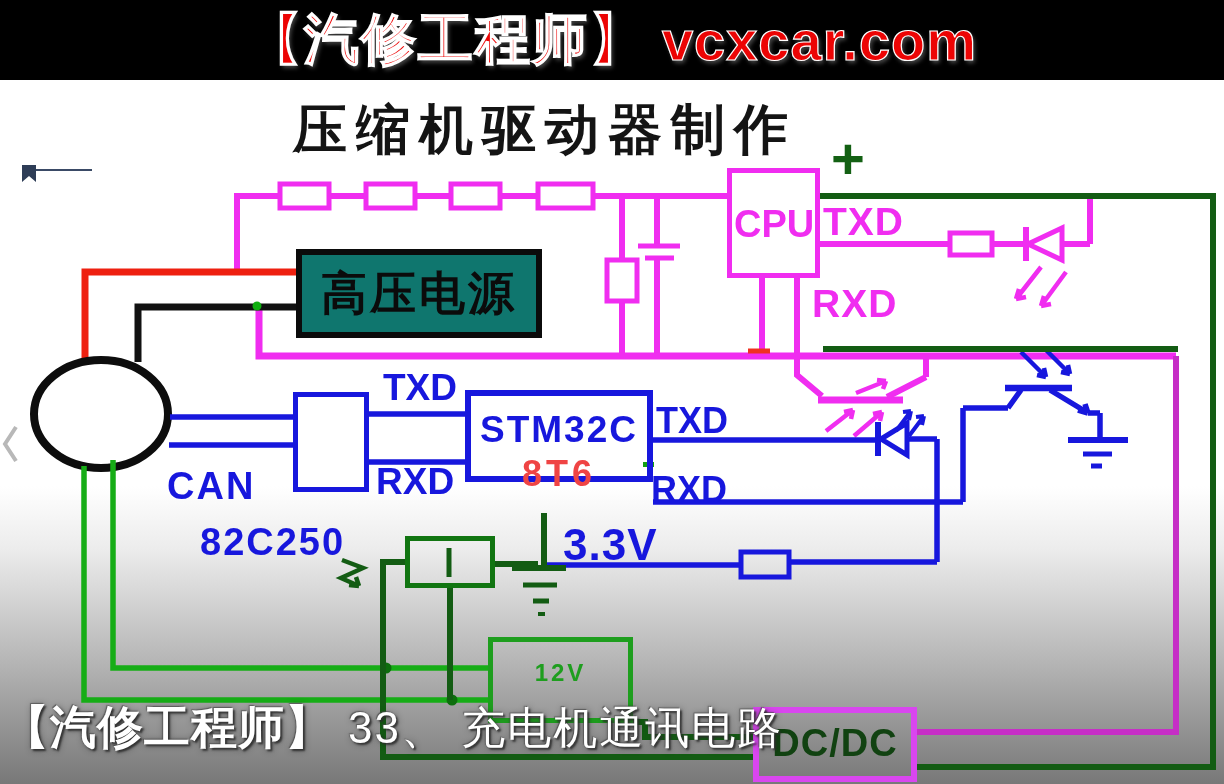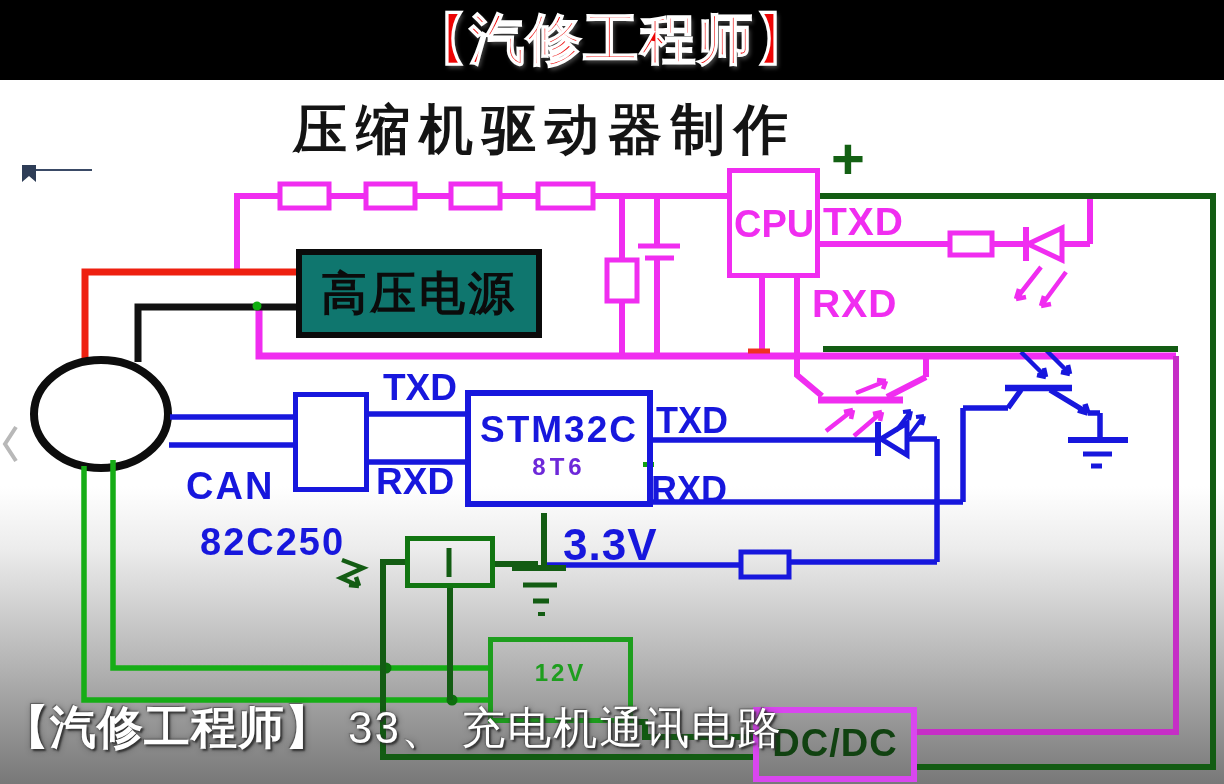--- a/index.html
+++ b/index.html
@@ -25,35 +25,35 @@
     left:293px;top:94px;color:#141414;font-size:54px;font-weight:900;letter-spacing:9px;z-index:20;
   }
   svg#schematic{position:absolute;left:0;top:0;z-index:5;}
   .box{position:absolute;box-sizing:border-box;z-index:10;background:transparent;}
   #hv-box{left:296px;top:249px;width:246px;height:89px;border:6px solid #0b0b0b;background:#0f766e;
     display:flex;align-items:center;justify-content:center;}
   #hv-box .t{color:#0b0b0b;font-size:46px;font-weight:900;letter-spacing:3px;}
   #cpu-box{left:727px;top:168px;width:93px;height:110px;border:5px solid #f02df0;}
   #cpu-box .t{color:#f02df0;font-size:38px;font-weight:900;margin:30px 0 0 2px;letter-spacing:0px;}
   #can-box{left:293px;top:392px;width:76px;height:100px;border:5px solid #1717dd;}
-  #stm-box{left:465px;top:390px;width:188px;height:117px;border:6px solid #1717dd;text-align:center;}
+  #stm-box{left:465px;top:390px;width:188px;height:92px;border:6px solid #1717dd;text-align:center;}
   #stm-box .l1{color:#1717dd;font-size:37px;font-weight:900;letter-spacing:2px;margin-top:13px;}
-  #stm-box .l2{color:#6d28d9;font-size:24px;font-weight:900;letter-spacing:4px;margin-top:2px;}
+  #stm-box .l2{color:#ef4444;font-size:36px;font-weight:900;letter-spacing:4px;margin-top:2px;}
   #reg-box{left:405px;top:536px;width:90px;height:52px;border:5px solid #117511;}
   #v12-box{left:488px;top:637px;width:145px;height:86px;border:5px solid #1e9e1e;text-align:center;}
   #v12-box .t{color:#1e9e1e;font-size:24px;font-weight:900;letter-spacing:3px;margin-top:17px;}
   #dcdc-box{left:753px;top:707px;width:164px;height:75px;border:6px solid #d946ef;text-align:center;}
   #dcdc-box .t{color:#114211;font-size:38px;font-weight:900;letter-spacing:1px;margin-top:9px;}
   .lbl{position:absolute;z-index:12;font-weight:900;white-space:nowrap;}
   .mag{color:#f02df0;}
   .blu{color:#1717dd;}
   .grn{color:#136013;}
   #lbl-cpu-txd{left:823px;top:200px;font-size:39px;letter-spacing:1px;}
   #lbl-cpu-rxd{left:812px;top:282px;font-size:39px;letter-spacing:1px;}
-  #lbl-can{left:186px;top:465px;font-size:38px;letter-spacing:2px;}
+  #lbl-can{left:167px;top:465px;font-size:38px;letter-spacing:2px;}
   #lbl-82c250{left:200px;top:521px;font-size:38px;letter-spacing:2px;}
   #lbl-txd1{left:383px;top:367px;font-size:37px;}
   #lbl-rxd1{left:376px;top:461px;font-size:37px;}
   #lbl-txd2{left:656px;top:400px;font-size:36px;}
   #lbl-rxd2{left:651px;top:469px;font-size:36px;}
   #lbl-33v{left:549px;top:520px;font-size:44px;letter-spacing:1px;margin-left:14px;}
   #lbl-plus{left:831px;top:125px;font-size:58px;font-weight:900;}
   #caption{
     left:3px;top:697px;z-index:25;color:#ffffff;white-space:nowrap;
     text-shadow:2px 2px 2px rgba(45,45,45,.9),-1px -1px 1px rgba(70,70,70,.7),1px 1px 6px rgba(30,30,30,.5);
@@ -150,20 +150,21 @@
 
   <g>
     <polygon points="22,165 36,165 36,182 29,176 22,182" fill="#2e3d57"></polygon>
     <path d="M36,170 H92" stroke="#3a4a66" stroke-width="2" fill="none"></path>
   </g>
   <polyline points="16,427 5,444 16,461" fill="none" stroke="#b8b8b8" stroke-width="4"></polyline>
 </svg>
 
 <div id="banner" class="abs">
   <span class="brand">【汽修工程师】</span>
+  <span class="site">vcxcar.com</span>
 </div>
 
 <div id="page-title" class="abs">压缩机驱动器制作</div>
 
 <div id="hv-box" class="box">
   <span class="t">高压电源</span>
 </div>
 <div id="cpu-box" class="box">
   <div class="t">CPU</div>
 </div>

